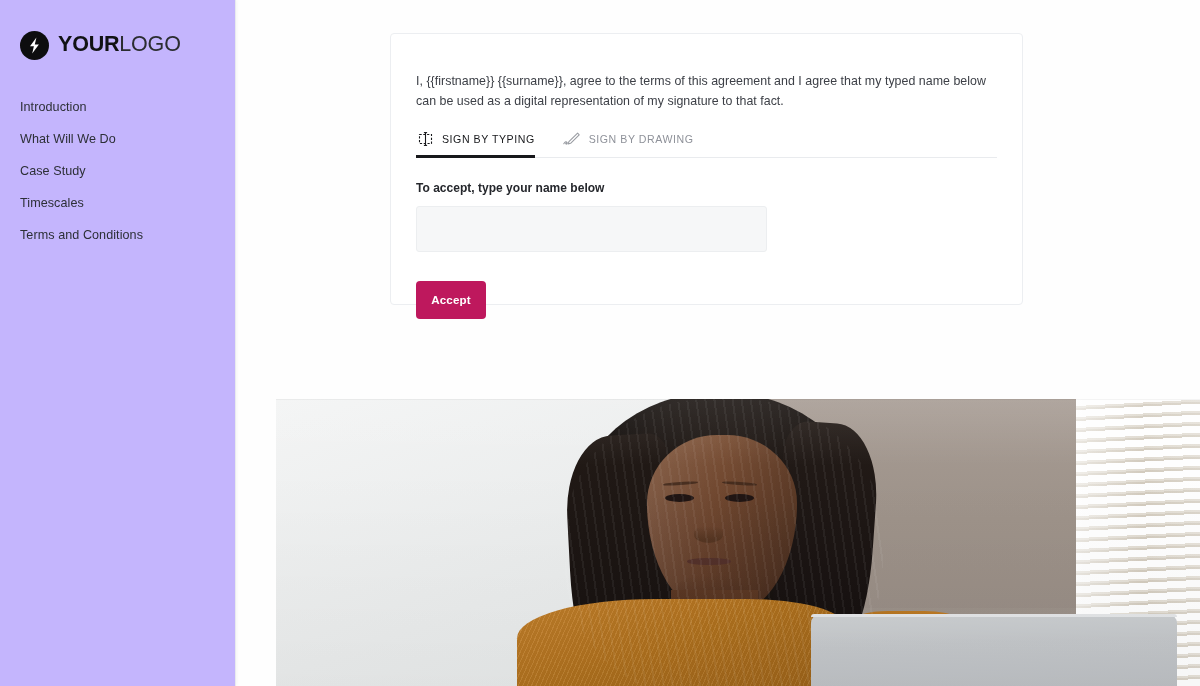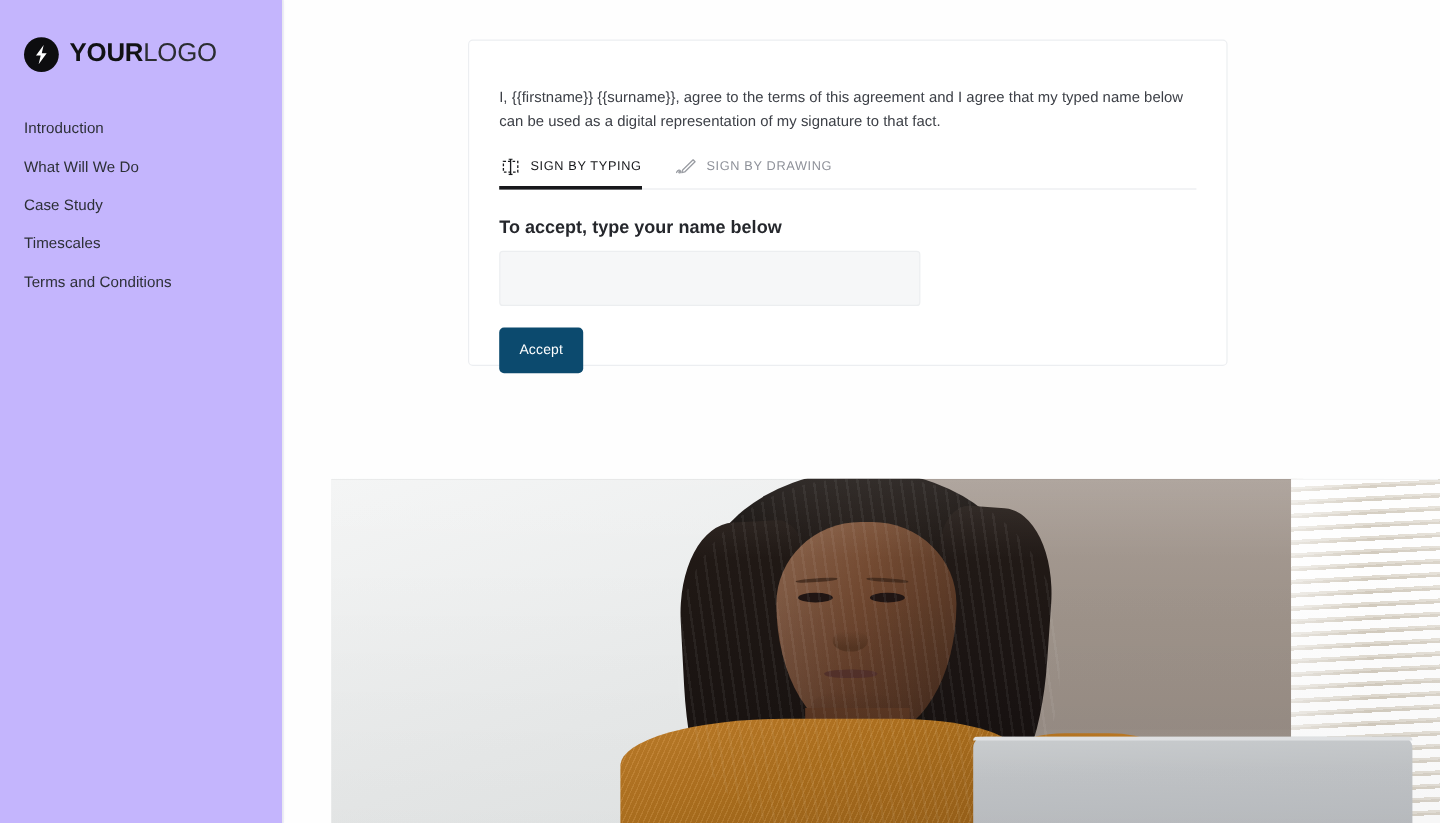--- a/index.html
+++ b/index.html
@@ -151,21 +151,21 @@
   .tab.active {
     border-bottom: 3px solid #17181b;
     margin-bottom: -1px;
   }
   .tab.active .tab-label { color: #17181b; }
   .tab.inactive { margin-left: 28px; text-align: right; }
   .tab.inactive .tab-label { color: #8e9199; }
 
   .prompt {
     margin-top: 23px;
-    font-size: 15px;
+    font-size: 12px;
     font-weight: 700;
     color: #25272c;
     letter-spacing: 0.02px;
   }
 
   .name-input {
     margin-top: 11px;
     width: 351px;
     height: 46px;
     background: #f6f7f8;
@@ -173,30 +173,30 @@
     border-radius: 3px;
     padding: 0 12px;
     font-family: "Liberation Sans", sans-serif;
     font-size: 13px;
     color: #2b2d31;
     outline: none;
   }
   .name-input::placeholder { color: #b4b7bd; }
 
   .accept-btn {
-    margin-top: 18px;
+    margin-top: 29px;
     width: 70px;
     height: 38px;
-    background: #0c4a6e;
+    background: #be185d;
     border: none;
     border-radius: 4px;
     color: #ffffff;
     font-family: "Liberation Sans", sans-serif;
     font-size: 11.6px;
-    font-weight: 400;
+    font-weight: 700;
     letter-spacing: 0.15px;
     cursor: pointer;
   }
 
   
   .hero {
     position: absolute;
     left: 0;
     top: 383px;   
     width: 964px;

